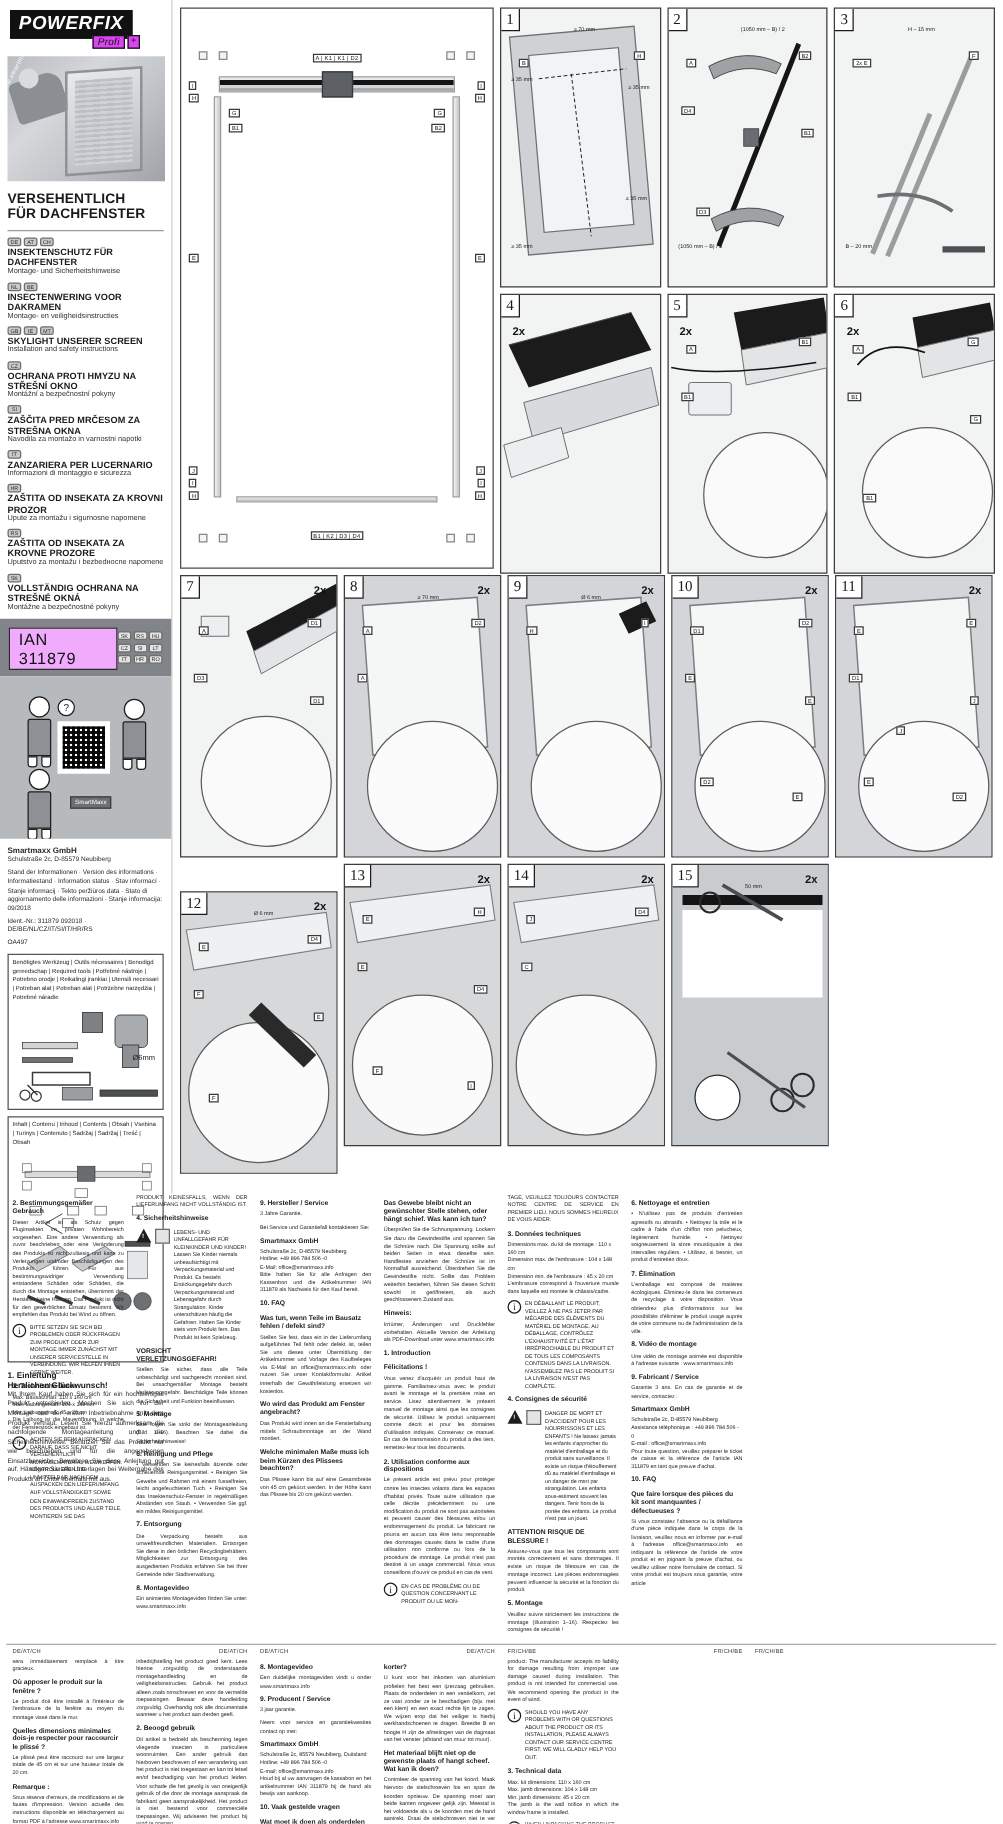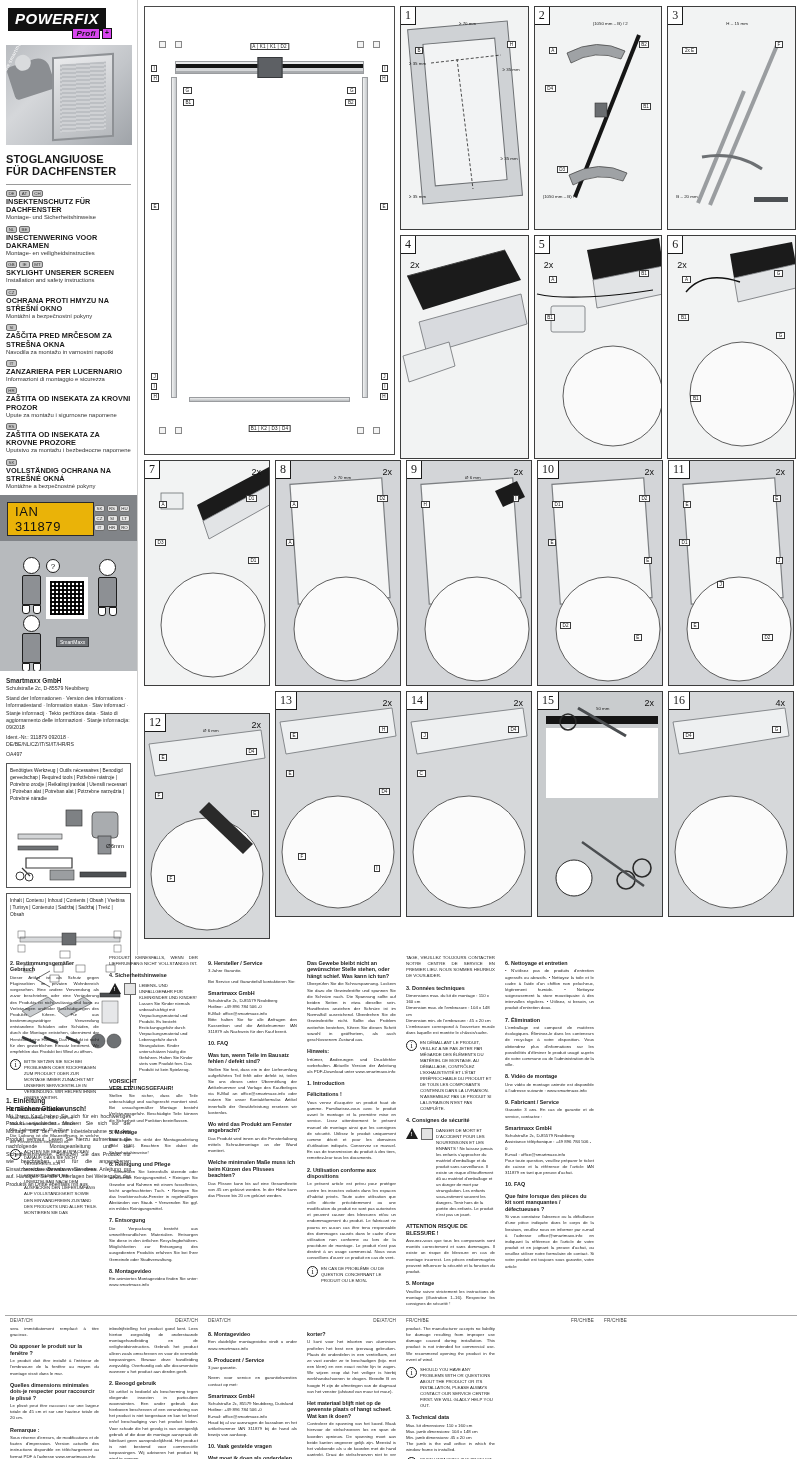--- a/index.html
+++ b/index.html
@@ -38,21 +38,21 @@
     border:2px solid #111;
     line-height:1.05;
   }
   .brand-sub {
     display:flex; justify-content:flex-end;
     margin-top:-3px; margin-right:2px;
   }
   .brand-sub span {
     background:#d946ef; color:#111;
     border:1.5px solid #111;
-    font-style:italic; font-weight:bold;
+    font-style:italic; font-weight:normal;
     font-size:8px; padding:0 3px;
     letter-spacing:0.2px;
   }
   .brand-sub .plusbox {
     border:1px solid #111; margin-left:2px;
     padding:0 2px; font-size:7px;
   }
 
   .cover-photo {
     margin-top:6px; height:100px; width:126px;
@@ -98,21 +98,21 @@
     text-align:center; color:#333; padding:0 1px;
   }
   .lang-title { font-weight:bold; font-size:7.3px; line-height:1.12; letter-spacing:0.05px; }
   .lang-sub { font-size:5.9px; line-height:1.15; color:#333; }
 
   .ian-band {
     margin:5px -6px 0 -6px; background:#818488; padding:7px 7px 5px 7px;
     display:flex; align-items:center; justify-content:space-between;
   }
   .ian-box {
-    background:#eab308; border:1px solid #2b2b2b; padding:1px 7px;
+    background:#f0abfc; border:1px solid #2b2b2b; padding:1px 7px;
     font-size:13px; letter-spacing:0.6px; color:#111;
   }
   .ian-flags { display:flex; flex-direction:column; gap:1.5px; }
   .ian-flags .flagrow { gap:1.5px; }
   .ian-flags .flag { background:#e3e3e3; }
 
   .mascots {
     background:#b7babd; height:130px; margin:0 -6px; position:relative;
     overflow:hidden;
   }
@@ -204,21 +204,21 @@
     position:relative; border:1px solid #3d3d3d; background:#f2f3f3;
     overflow:hidden;
   }
   .panel-num {
     position:absolute; left:-1px; top:-1px; z-index:4;
     background:#ffffff; border:1.4px solid #1b1b1b;
     font-size:12px; line-height:1; padding:2px 4px 3px 4px;
     font-family:"Liberation Serif", serif;
   }
   .panel-qty {
-    position:absolute; z-index:4; font-weight:normal; font-size:9px; color:#111;
+    position:absolute; z-index:4; font-weight:bold; font-size:9px; color:#111;
   }
   .qty-tl { left:9px; top:24px; }
   .qty-tr { right:8px; top:6px; }
   .tag {
     position:absolute; z-index:3; font-size:4.6px;
     background:#fff; border:0.6px solid #3a3a3a; padding:0 1.6px;
   }
   .dimtxt { position:absolute; z-index:3; font-size:4.4px; color:#222; white-space:nowrap; }
 
   
@@ -272,21 +272,21 @@
       </div>
     </div>
 
     <div class="cover-photo">
       <div class="hand"></div>
       <div class="win"></div>
       <div class="url">www.smartmaxx-service.com</div>
     </div>
 
     <div class="cover-title">
-      <div>STOGLANGIUOSE</div>
+      <div>VERSEHENTLICH</div>
       <div>FÜR DACHFENSTER</div>
     </div>
 
     <div class="rule"></div>
 
     <div id="lang-list">
         <div class="lang-block">
           <div class="flagrow">
             <span class="flag">DE</span>
             <span class="flag">AT</span>
@@ -610,25 +610,20 @@
               <rect x="0" y="0" width="126" height="226" fill="#c9ccce"></rect>
               <rect x="8" y="36" width="112" height="70" fill="#ffffff"></rect>
               <rect x="8" y="24" width="112" height="8" fill="#141414"></rect>
               <path d="M40 16 l48 28" stroke="#4a4d50" stroke-width="3"></path>
               <circle cx="30" cy="30" r="8" fill="none" stroke="#2a2a2a" stroke-width="1.6"></circle>
               <circle cx="88" cy="188" r="9" fill="none" stroke="#2a2a2a" stroke-width="1.6"></circle>
               <circle cx="104" cy="176" r="9" fill="none" stroke="#2a2a2a" stroke-width="1.6"></circle>
               <path d="M44 150 l62 44" stroke="#4a4d50" stroke-width="2.4"></path>
               <circle cx="36" cy="186" r="18" fill="#ffffff" stroke="#2a2a2a" stroke-width="1"></circle>
             </svg><div class="panel-num">15</div><div class="panel-qty qty-tr">2x</div><div class="dimtxt" style="left: 58px; top: 14px;">50 mm</div></div>
-          <div class="panel" style="width: 126px; height: 226px;"><svg width="126" height="226" viewBox="0 0 126 226">
-              <rect x="0" y="0" width="126" height="226" fill="#d6d8da"></rect>
-              <path d="M4 30 L116 16 L120 44 L10 62z" fill="#eef0f1" stroke="#7c7f82" stroke-width=".9"></path>
-              <circle cx="62" cy="160" r="56" fill="#fbfbfb" stroke="#5d5d5d" stroke-width="1"></circle>
-            </svg><div class="panel-num">16</div><div class="panel-qty qty-tr">4x</div><div class="tag" style="left: 14px; top: 40px;">D4</div><div class="tag" style="right: 12px; top: 34px;">G</div></div>
         </div>
     </div>
   </div>
 </div>
 
 <div class="text-region">
   <div class="text-block" id="top-text">
       <div class="tcol">
         <h4>2. Bestimmungsgemäßer Gebrauch</h4>
         <p>Dieser Artikel ist als Schutz gegen Fluginsekten im privaten Wohnbereich vorgesehen. Eine andere Verwendung als zuvor beschrieben oder eine Veränderung des Produkts ist nicht zulässig und kann zu Verletzungen und/oder Beschädigungen des Produkts führen. Für aus bestimmungswidriger Verwendung entstandene Schäden oder Schäden, die durch die Montage entstehen, übernimmt der Hersteller keine Haftung. Das Produkt ist nicht für den gewerblichen Einsatz bestimmt. Wir empfehlen das Produkt bei Wind zu öffnen.</p>

